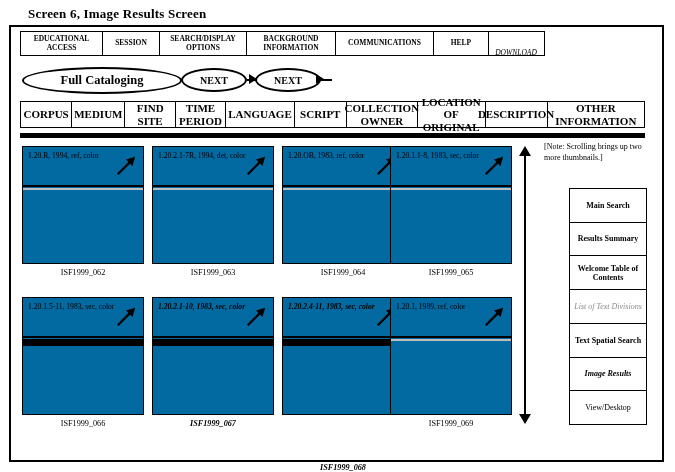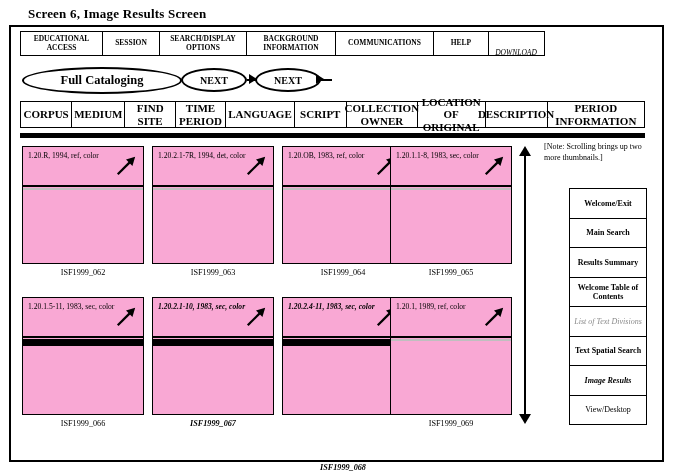--- a/index.html
+++ b/index.html
@@ -32,21 +32,21 @@
   
   .coltable{position:absolute;left:20px;top:101px;width:625px;height:27px;border:1.5px solid #000;box-sizing:border-box;display:flex;}
   .colcell{border-right:1.5px solid #000;display:flex;align-items:center;justify-content:center;text-align:center;font-size:11px;font-weight:bold;line-height:1.1;box-sizing:border-box;padding:0 2px;}
   .colcell:last-child{border-right:none;}
 
   
   .thickrule{position:absolute;left:20px;top:133px;width:625px;height:4px;background:#000;}
   .thickrule2{position:absolute;left:20px;top:137px;width:625px;height:1px;background:#000;}
 
   
-  .thumb{position:absolute;width:122px;height:118px;border:1.5px solid #000;box-sizing:border-box;background:#f9a8d4;}
+  .thumb{position:absolute;width:122px;height:118px;border:1.5px solid #000;box-sizing:border-box;background:#0369a1;}
   .thumb .caption{position:absolute;left:5px;top:4px;right:22px;font-size:7.6px;line-height:1.25;}
   .thumb .caption.it{font-style:italic;font-weight:bold;}
   .thumb .sep{position:absolute;left:0;right:0;height:1.5px;background:#000;}
   .thumb .bar{position:absolute;left:0;right:0;background:#000;}
   .thumb .arrow{position:absolute;right:6px;top:8px;width:22px;height:22px;}
   .thumb-label{position:absolute;width:122px;text-align:center;font-size:8.2px;}
   .thumb-label.it{font-style:italic;font-weight:bold;}
 
   
   .scrollbar{position:absolute;left:518px;top:146px;width:14px;height:278px;}
@@ -135,21 +135,21 @@
       <div class="colcell" style="width: 71px;">
         <span>COLLECTION OWNER</span>
       </div>
       <div class="colcell" style="width: 77px;">
         <span>LOCATION OF ORIGINAL</span>
       </div>
       <div class="colcell" style="width: 62px;">
         <span>DESCRIPTION</span>
       </div>
       <div class="colcell" style="width: 110px;">
-        <span>PERIOD INFORMATION</span>
+        <span>OTHER INFORMATION</span>
       </div>
     </div>
   <div class="thickrule"></div>
   <div class="thickrule2"></div>
 
   <div id="thumbs">
       <div class="thumb" style="left: 22px; top: 146px;">
         <div class="caption">1.20.R, 1994, ref, color</div>
         <div class="arrow"><svg viewBox="0 0 24 24" width="22" height="22">
             <line x1="3" y1="21" x2="19" y2="5" stroke="#000" stroke-width="2.5"></line>
@@ -234,23 +234,20 @@
   <div class="scrollbar">
     <div class="up"></div>
     <div class="line"></div>
     <div class="down"></div>
   </div>
 
   <div class="note">[Note:  Scrolling brings up two more thumbnails.]</div>
 
   <div class="navpanel" id="navpanel">
       <div class="navitem">
-        <span>Welcome/Exit</span>
-      </div>
-      <div class="navitem">
         <span>Main Search</span>
       </div>
       <div class="navitem">
         <span>Results Summary</span>
       </div>
       <div class="navitem">
         <span>Welcome Table of Contents</span>
       </div>
       <div class="navitem gray">
         <span>List of Text Divisions</span>

